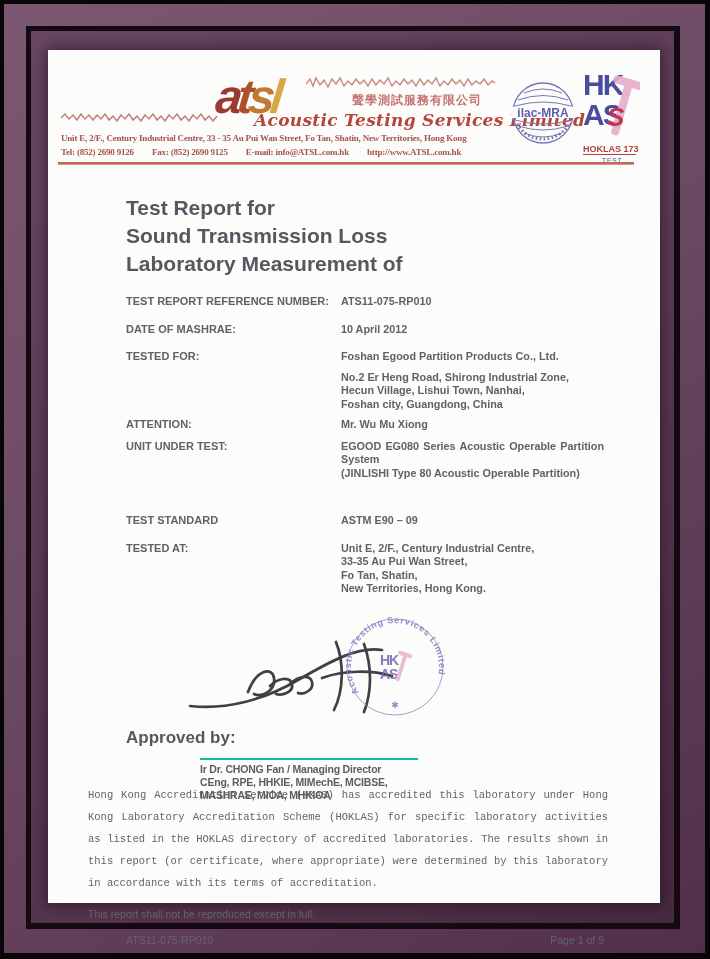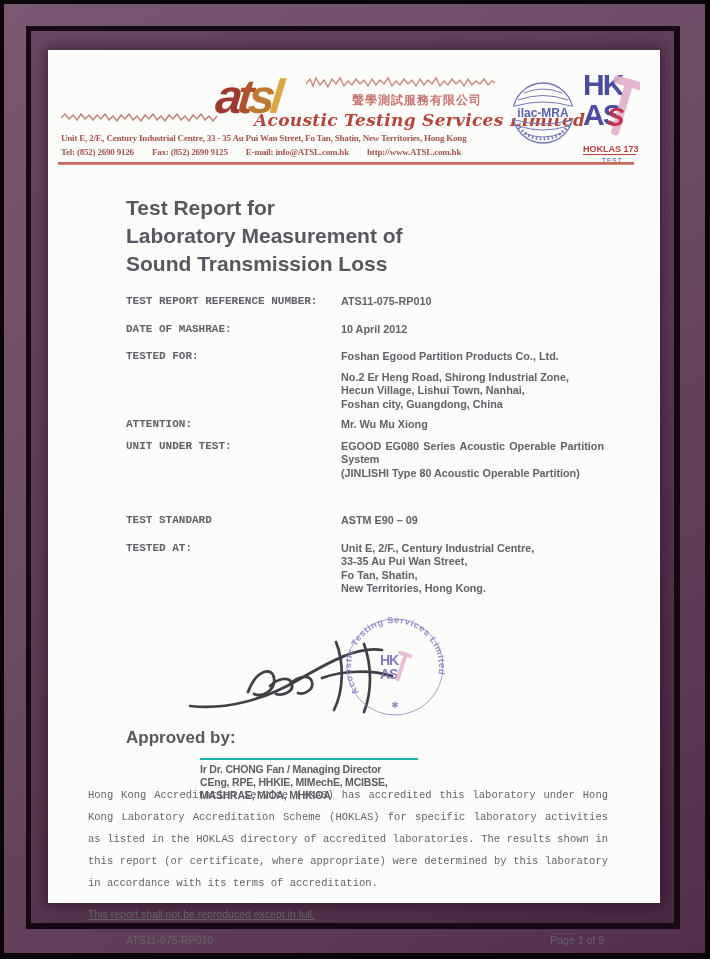--- a/index.html
+++ b/index.html
@@ -39,38 +39,38 @@
   .addr2 span { margin-right:16px;text-align:center; }
   .redline { position:absolute; left:10px; top:112px; width:576px; height:2px;
     background:#c4685a; border-bottom:1px solid #d99284; }
   .ilac-logo { position:absolute; left:462px; top:30px; }
   .hkas-logo { position:absolute; left:534px; top:18px; }
   
   .main { padding:0 56px 0 78px; color:#606169; }
   .doc-title { margin:26px 0 0 0; font-size:21px; line-height:28px; font-weight:bold; color:#56575f; }
   .fields { margin-top:17px; }
   .frow { display:flex; }
-  .flabel { width:215px; flex:0 0 215px; font-size:11px; font-weight:bold; line-height:13px;font-family:Liberation Mono, monospace; }
+  .flabel { width:215px; flex:0 0 215px; font-size:11px; font-weight:bold; line-height:13px; }
   .fvalue { flex:1; font-size:10.8px; font-weight:bold; line-height:13.5px;
     white-space:pre-line; text-align:justify; }
   .mb14 { margin-bottom:14px; } .mb7 { margin-bottom:7px; }
   .mb8 { margin-bottom:8px; } .mb27 { margin-bottom:34px; }
   
   .sig-area { position:relative; height:132px; margin-top:44px; }
   .approved { position:absolute; left:0; top:88px; font-size:17px; font-weight:600; color:#57585e; }
   .sig-svg { position:absolute; left:60px; top:-6px; }
   .stamp { position:absolute; left:218px; top:-24px; opacity:.85; }
   .sig-name-block { position:absolute; left:74px; top:86px; width:218px;
     border-top:2px solid #14b8a6; padding-top:3px;margin-top:32px; }
   .sig-name, .sig-creds { font-size:10.5px; font-weight:bold; line-height:13px;
     color:#5c5d64; letter-spacing:-.2px; white-space:pre-line; }
   
   .accred { margin:12px 0 0 -38px; width:520px; font-size:10.5px; line-height:22px;
     text-align:justify; color:#63646b;font-family:Liberation Mono, monospace; }
-  .repro-note { margin:14px 0 0 -38px; font-size:10.5px; color:#63646b;text-decoration:underline; }
+  .repro-note { margin:14px 0 0 -38px; font-size:10.5px; color:#63646b; }
   .refs { display:flex; justify-content:space-between; margin-top:14px; font-size:10.5px; color:#63646b; }
   svg text { font-family:"Liberation Sans",sans-serif; }
 </style>
 </head>
 <body>
 
 <div class="frame-band1"></div>
 <div class="frame-groove"></div>
 <div class="frame-band2"></div>
 
@@ -126,22 +126,22 @@
       <span>E-mail: info@ATSL.com.hk</span>
       <span>http://www.ATSL.com.hk</span>
     </div>
     <div class="redline"></div>
   </div>
 
   <div class="main">
 
     <div class="doc-title">
       <div>Test Report for</div>
+      <div>Sound Transmission Loss</div>
       <div>Laboratory Measurement of</div>
-      <div>Sound Transmission Loss</div>
     </div>
 
     <div class="fields">
       <div class="frow mb14">
         <div class="flabel">TEST REPORT REFERENCE NUMBER:</div>
         <div class="fvalue">ATS11-075-RP010</div>
       </div>
       <div class="frow mb14">
         <div class="flabel">DATE OF MASHRAE:</div>
         <div class="fvalue">10 April 2012</div>

